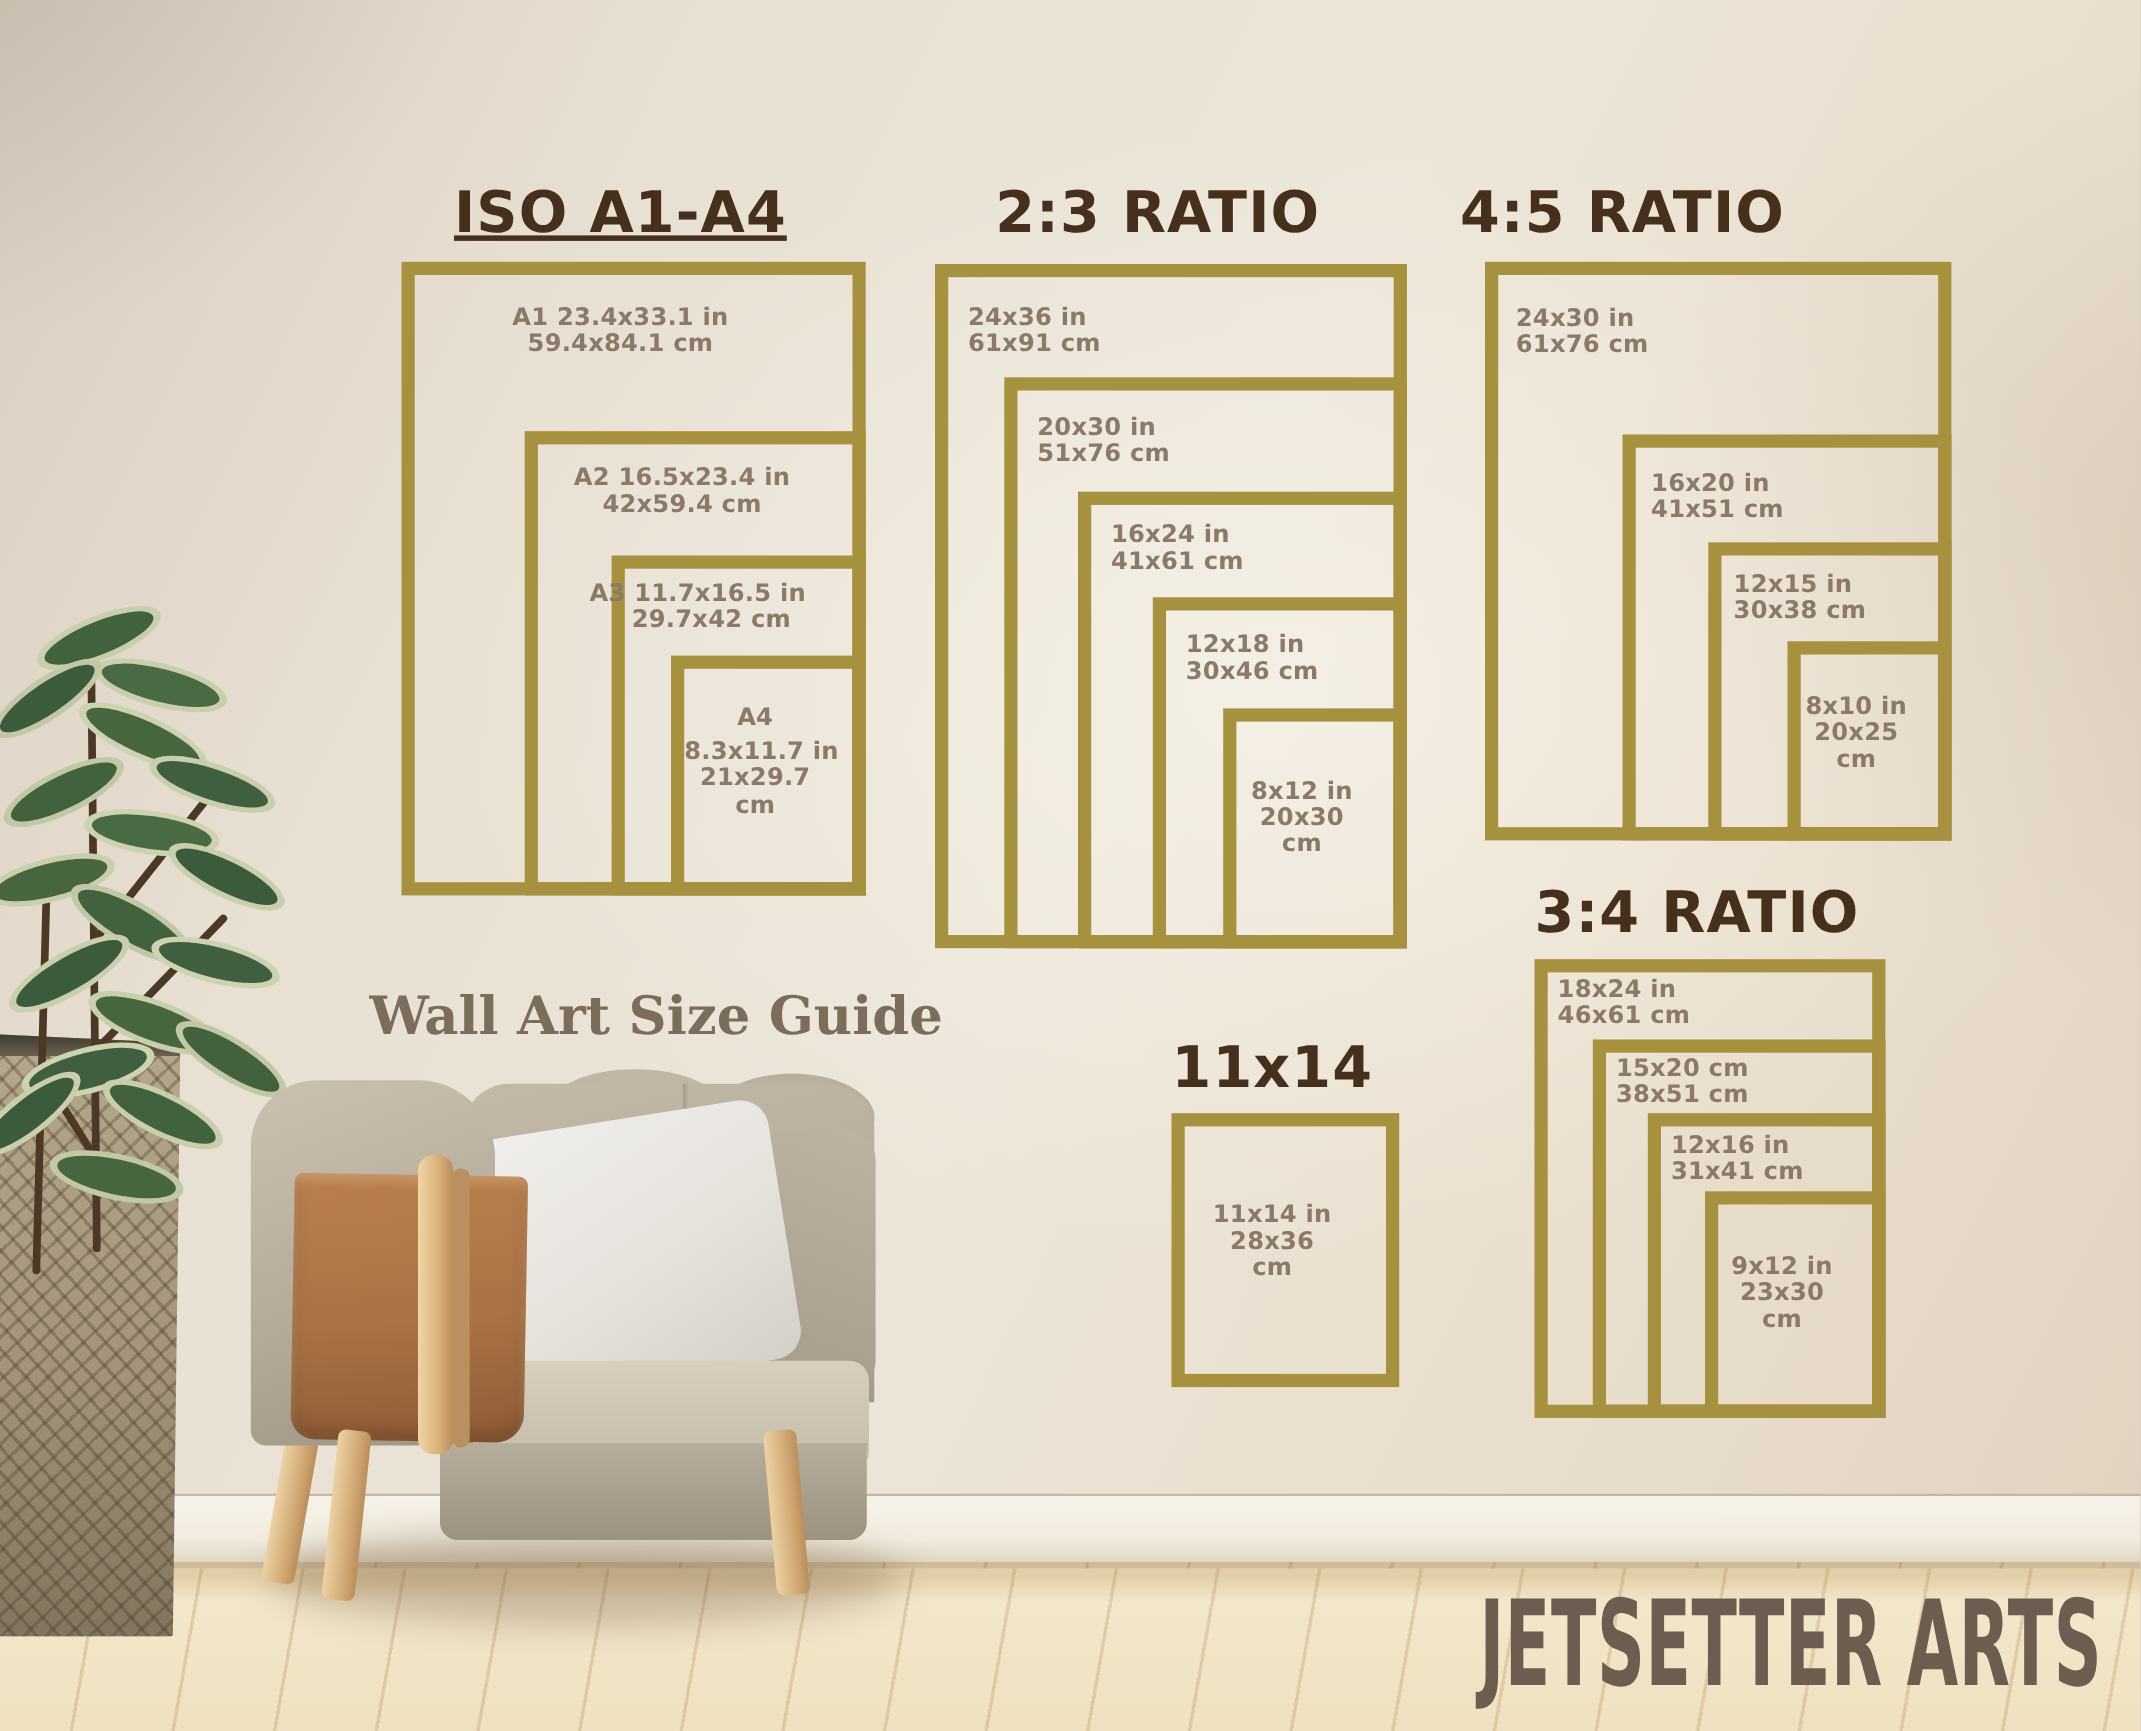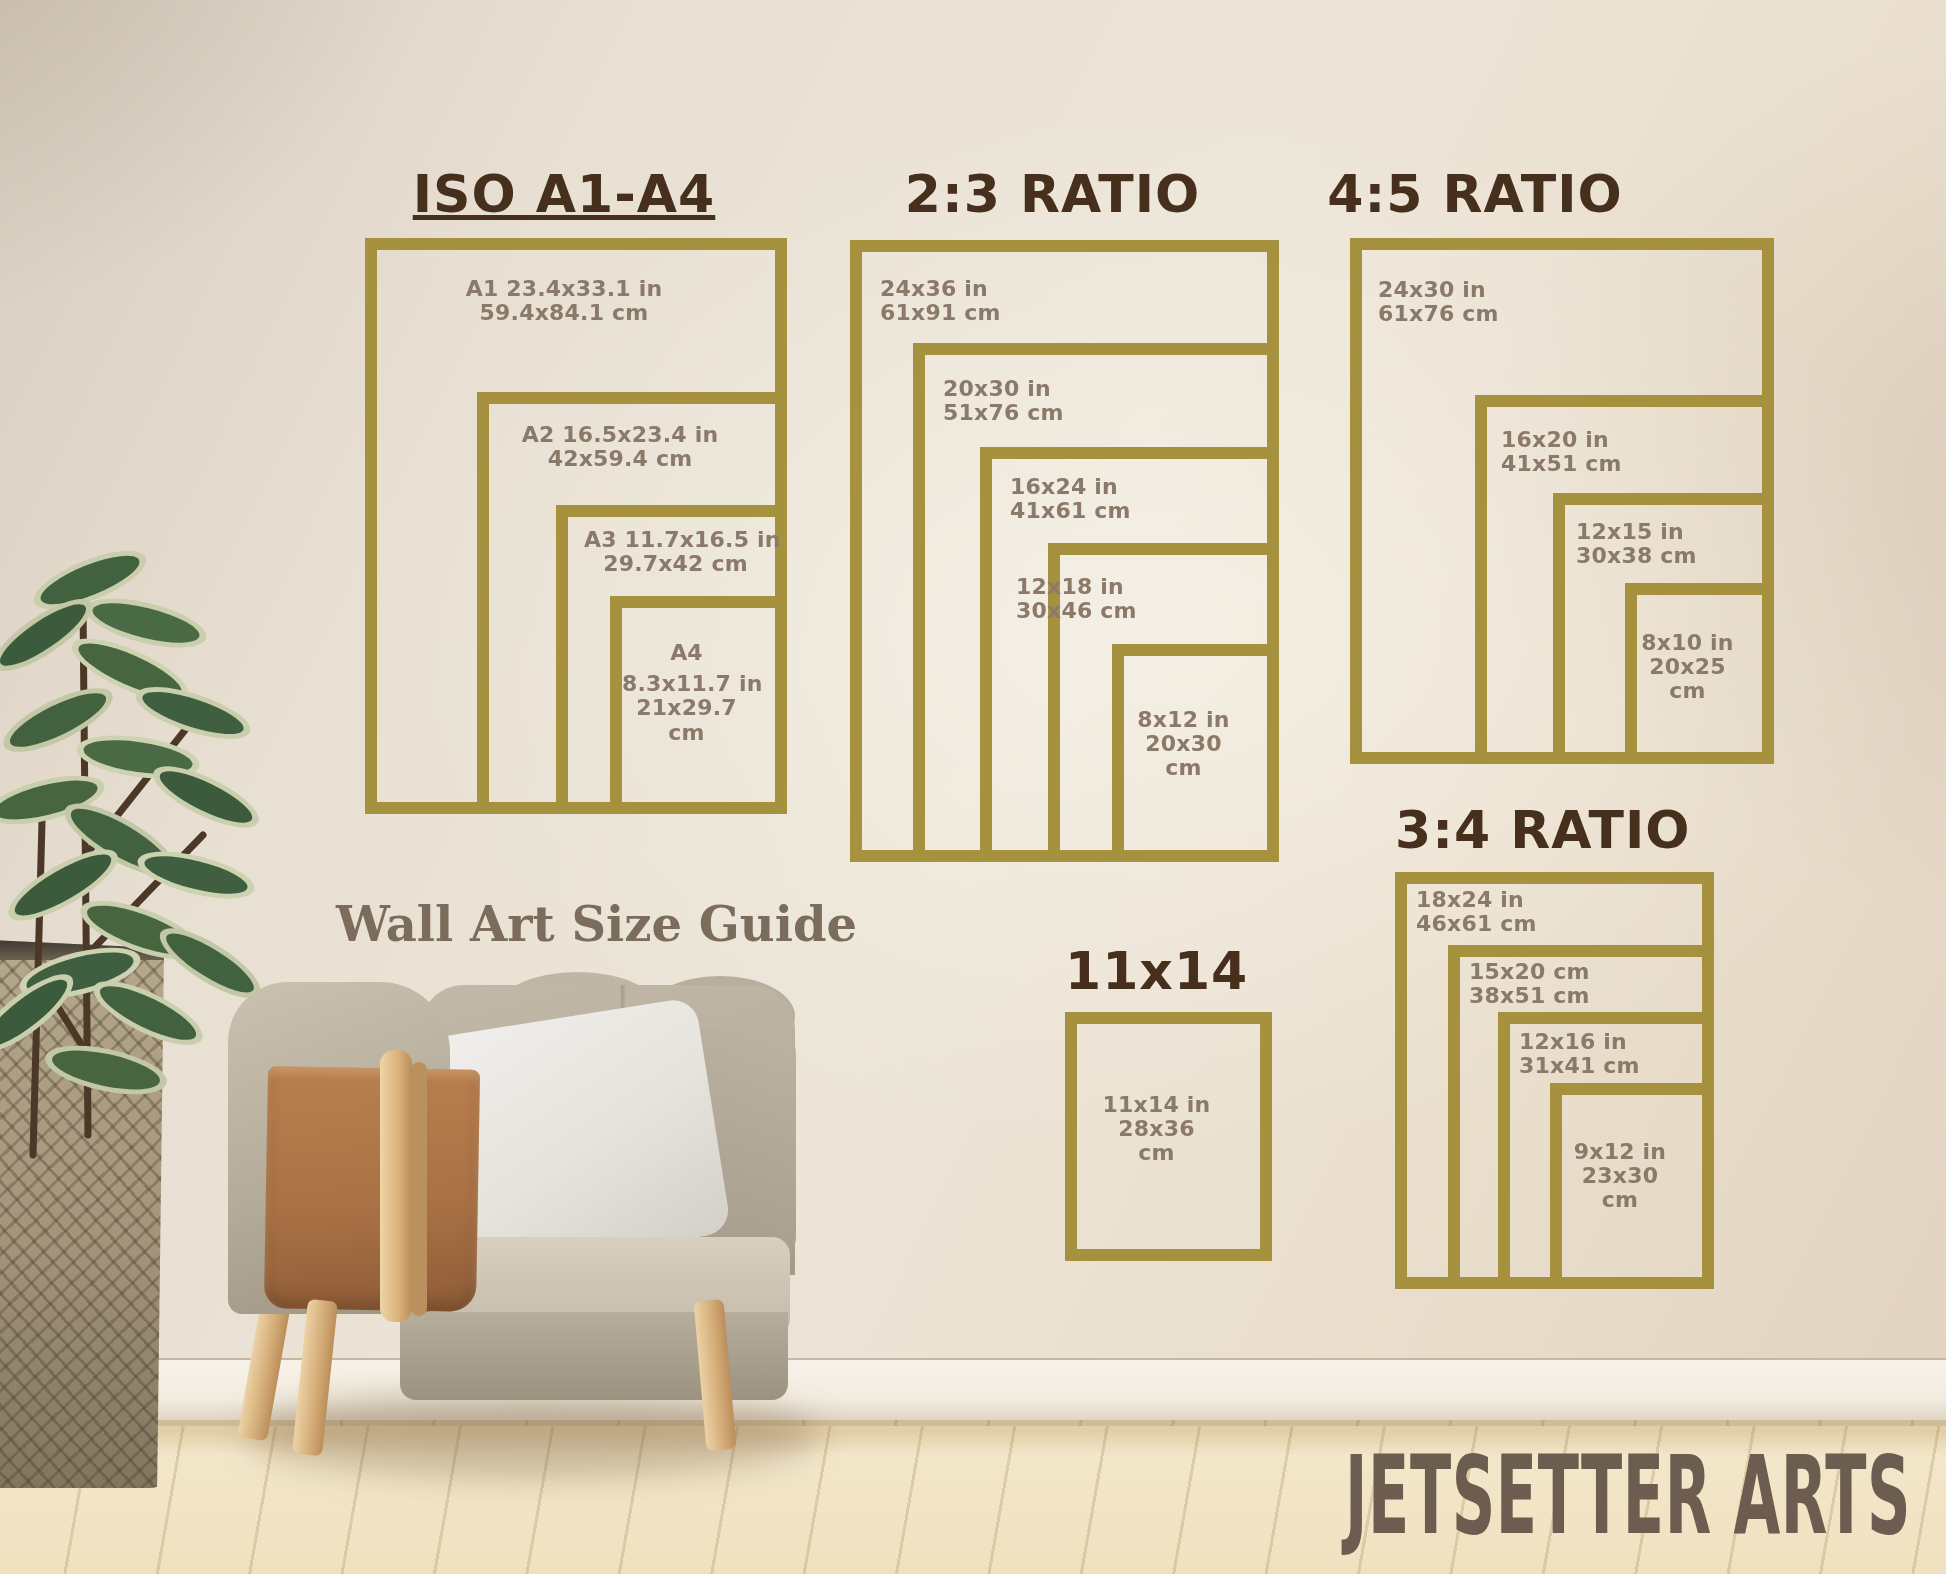--- a/index.html
+++ b/index.html
@@ -89,21 +89,21 @@
   <div class="frame" style="left:556px;top:505px;width:207px;height:285px;"></div>
   <div class="frame" style="left:610px;top:596px;width:153px;height:194px;"></div>
   <div class="lbl ctr" style="left:377px;top:277px;width:374px;">
     <span>A1 23.4x33.1 in</span>
     <span>59.4x84.1 cm</span>
   </div>
   <div class="lbl ctr" style="left:489px;top:423px;width:262px;">
     <span>A2 16.5x23.4 in</span>
     <span>42x59.4 cm</span>
   </div>
-  <div class="lbl ctr" style="left:584px;top:528px;width:183px;">
+  <div class="lbl ctr" style="left:536px;top:528px;width:183px;text-align:right;">
     <span>A3 11.7x16.5 in</span>
     <span>29.7x42 cm</span>
   </div>
   <div class="lbl ctr" style="left:622px;top:641px;width:129px;">
     <span class="gap-after">A4</span>
     <span>8.3x11.7 in</span>
     <span>21x29.7</span>
     <span>cm</span>
   </div>
 
@@ -118,21 +118,21 @@
     <span>61x91 cm</span>
   </div>
   <div class="lbl" style="left:943px;top:377px;">
     <span>20x30 in</span>
     <span>51x76 cm</span>
   </div>
   <div class="lbl" style="left:1010px;top:475px;">
     <span>16x24 in</span>
     <span>41x61 cm</span>
   </div>
-  <div class="lbl" style="left:1016px;top:575px;">
+  <div class="lbl" style="left:1078px;top:575px;">
     <span>12x18 in</span>
     <span>30x46 cm</span>
   </div>
   <div class="lbl ctr" style="left:1124px;top:708px;width:119px;">
     <span>8x12 in</span>
     <span>20x30</span>
     <span>cm</span>
   </div>
 
   <div class="sect-title" style="left:1275px;top:168px;width:400px;">4:5 RATIO</div>

